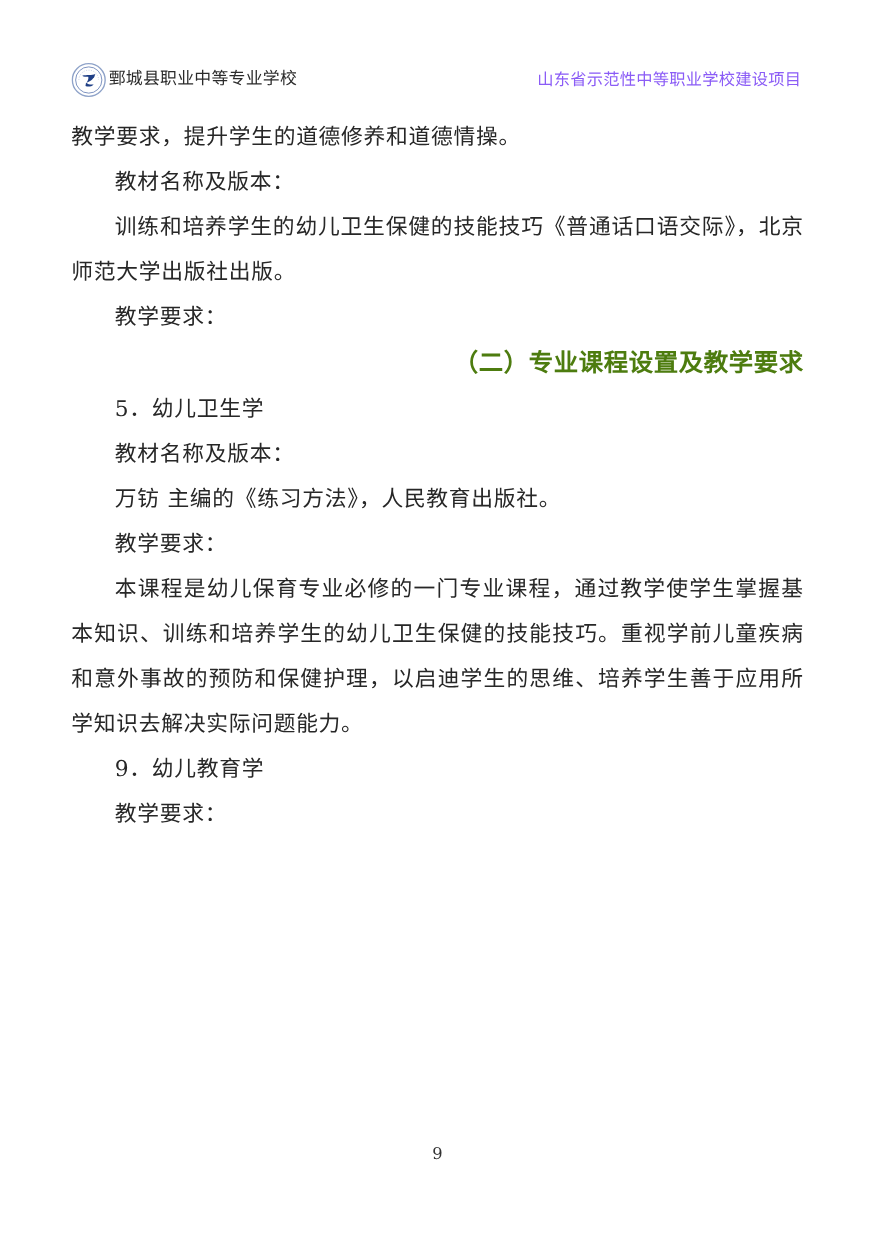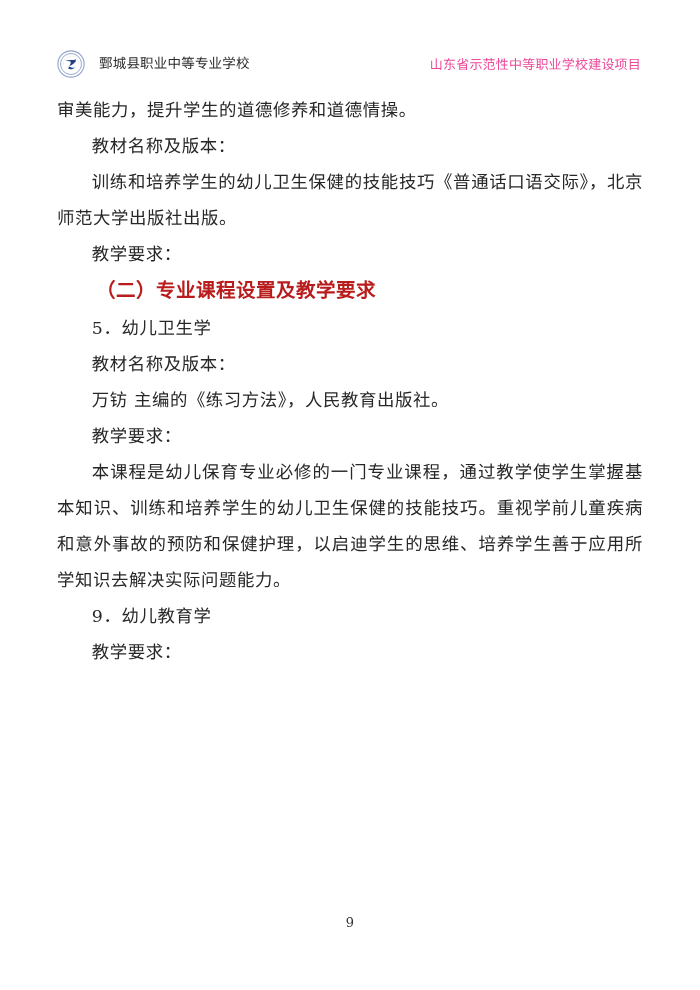--- a/index.html
+++ b/index.html
@@ -27,42 +27,42 @@
     top: 46px;
     width: 586px;
     height: 36px;
     display: flex;
     align-items: center;
     justify-content: space-between;
   }
   .header-left {
     display: flex;
     align-items: center;
-    gap: 14px;
+    gap: 2px;
   }
   .school-logo {
     width: 28px;
     height: 28px;
     flex: 0 0 28px;
     display: block;
   }
   .header-school-name {
     font-family: "DejaVu Serif", "Liberation Serif", serif;
     font-size: 13.5px;
     line-height: 1;
     color: #2b2b2b;
     letter-spacing: 0.2px;
     white-space: nowrap;
     padding-bottom: 1px;
   }
   .header-right {
     font-family: "DejaVu Serif", "Liberation Serif", serif;
     font-size: 13px;
     line-height: 1;
-    color: #ec4899;
+    color: #8b5cf6;
     letter-spacing: 0.2px;
     white-space: nowrap;
     padding-right: 2px;
   }
 
   
   .doc-body {
     position: absolute;
     left: 57px;
     top: 92px;
@@ -83,24 +83,25 @@
     text-indent: 2em;
   }
   .para.noindent {
     text-indent: 0;
   }
   .heading {
     font-family: "DejaVu Serif", "Liberation Serif", serif;
     font-size: 19.5px;
     line-height: 38px;
     font-weight: bold;
-    color: #b91c1c;
+    color: #4d7c0f;
     margin: 0;
     text-indent: 2em;
     letter-spacing: 0.5px;
+    text-align: right;
   }
 
   
   .page-footer {
     position: absolute;
     left: 0;
     top: 912px;
     width: 700px;
     text-align: center;
   }
@@ -125,21 +126,21 @@
         <path d="M20 24 C28 22, 38 24, 44 21 C42 29, 36 34, 28 37 C31 32, 32 29, 31 26 C27 26, 23 26, 20 24 Z" fill="#1f3f86"></path>
         <path d="M27 37 C31 40, 36 41, 41 40 C37 44, 31 45, 26 43 Z" fill="#1f3f86"></path>
         <circle cx="40" cy="26" r="2.1" fill="#1f3f86"></circle>
       </svg>
       <span class="header-school-name">鄄城县职业中等专业学校</span>
     </div>
     <div class="header-right">山东省示范性中等职业学校建设项目</div>
   </div>
 
   <div class="doc-body">
-      <p class="para noindent">审美能力，提升学生的道德修养和道德情操。</p>
+      <p class="para noindent">教学要求，提升学生的道德修养和道德情操。</p>
       <p class="para indent">教材名称及版本：</p>
       <p class="para indent">训练和培养学生的幼儿卫生保健的技能技巧《普通话口语交际》，北京师范大学出版社出版。</p>
       <p class="para indent">教学要求：</p>
       <p class="heading">（二）专业课程设置及教学要求</p>
       <p class="para indent">5．幼儿卫生学</p>
       <p class="para indent">教材名称及版本：</p>
       <p class="para indent">万钫 主编的《练习方法》，人民教育出版社。</p>
       <p class="para indent">教学要求：</p>
       <p class="para indent">本课程是幼儿保育专业必修的一门专业课程，通过教学使学生掌握基本知识、训练和培养学生的幼儿卫生保健的技能技巧。重视学前儿童疾病和意外事故的预防和保健护理，以启迪学生的思维、培养学生善于应用所学知识去解决实际问题能力。</p>
       <p class="para indent">9．幼儿教育学</p>

